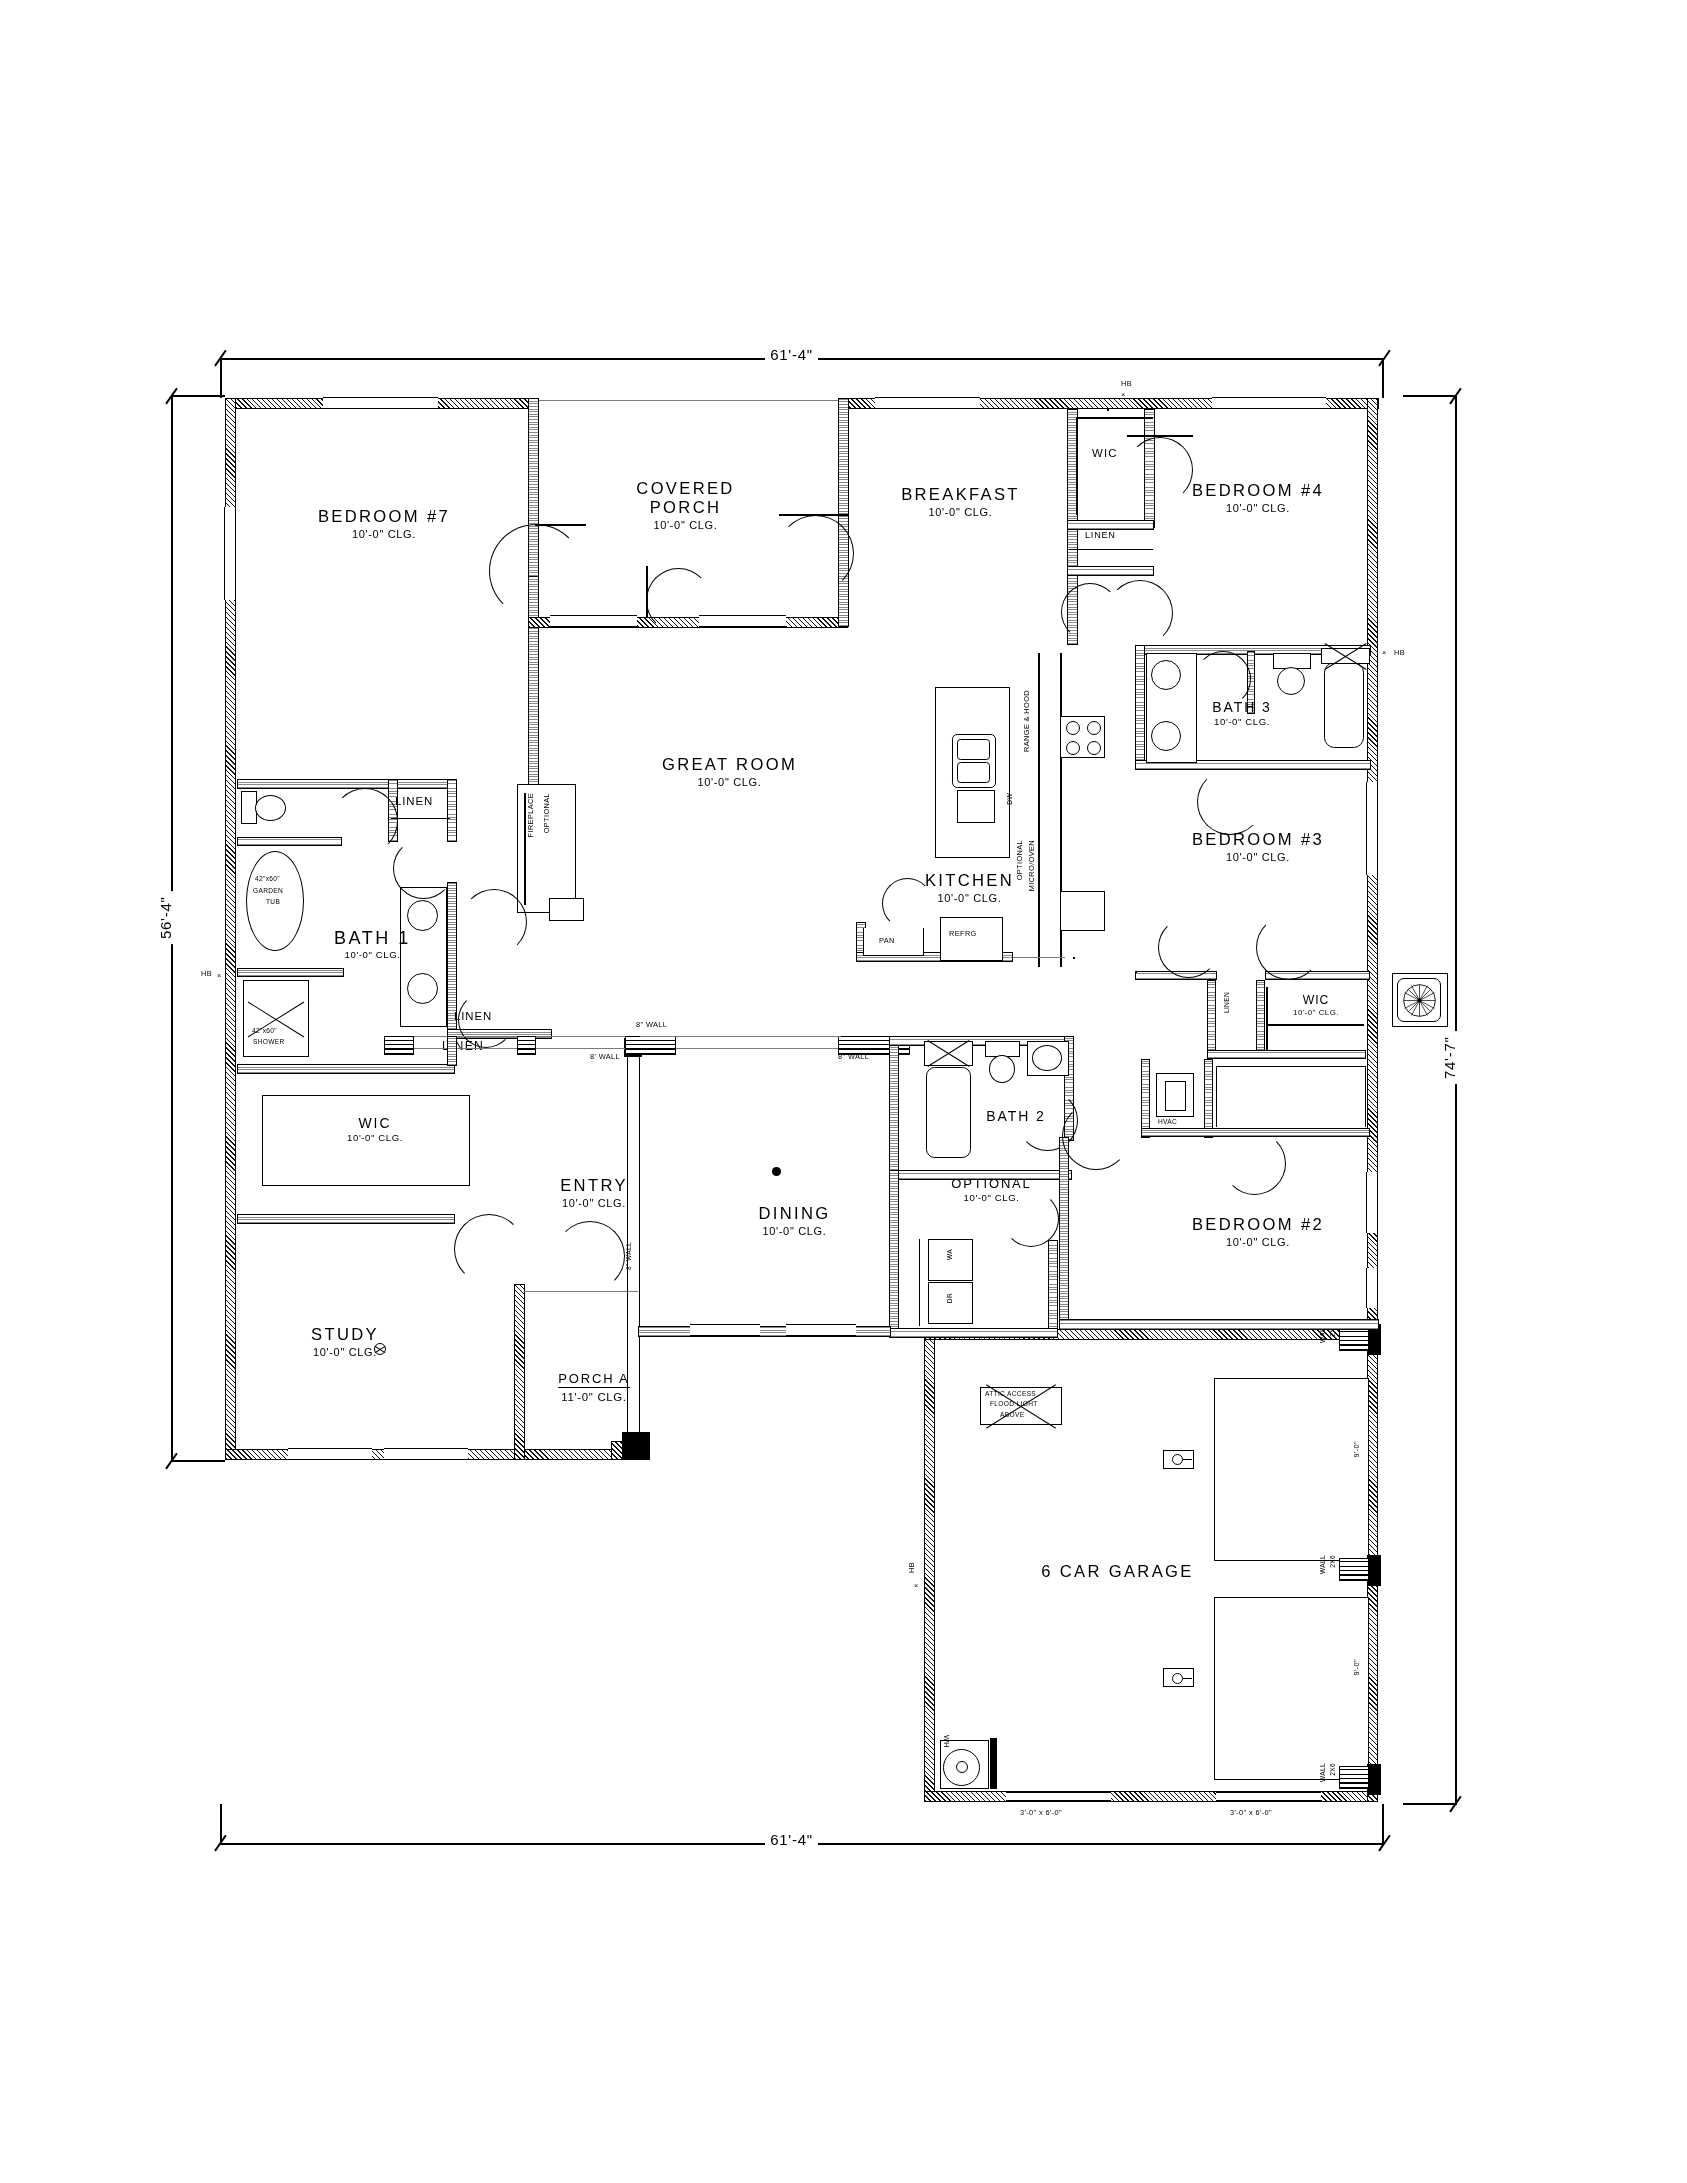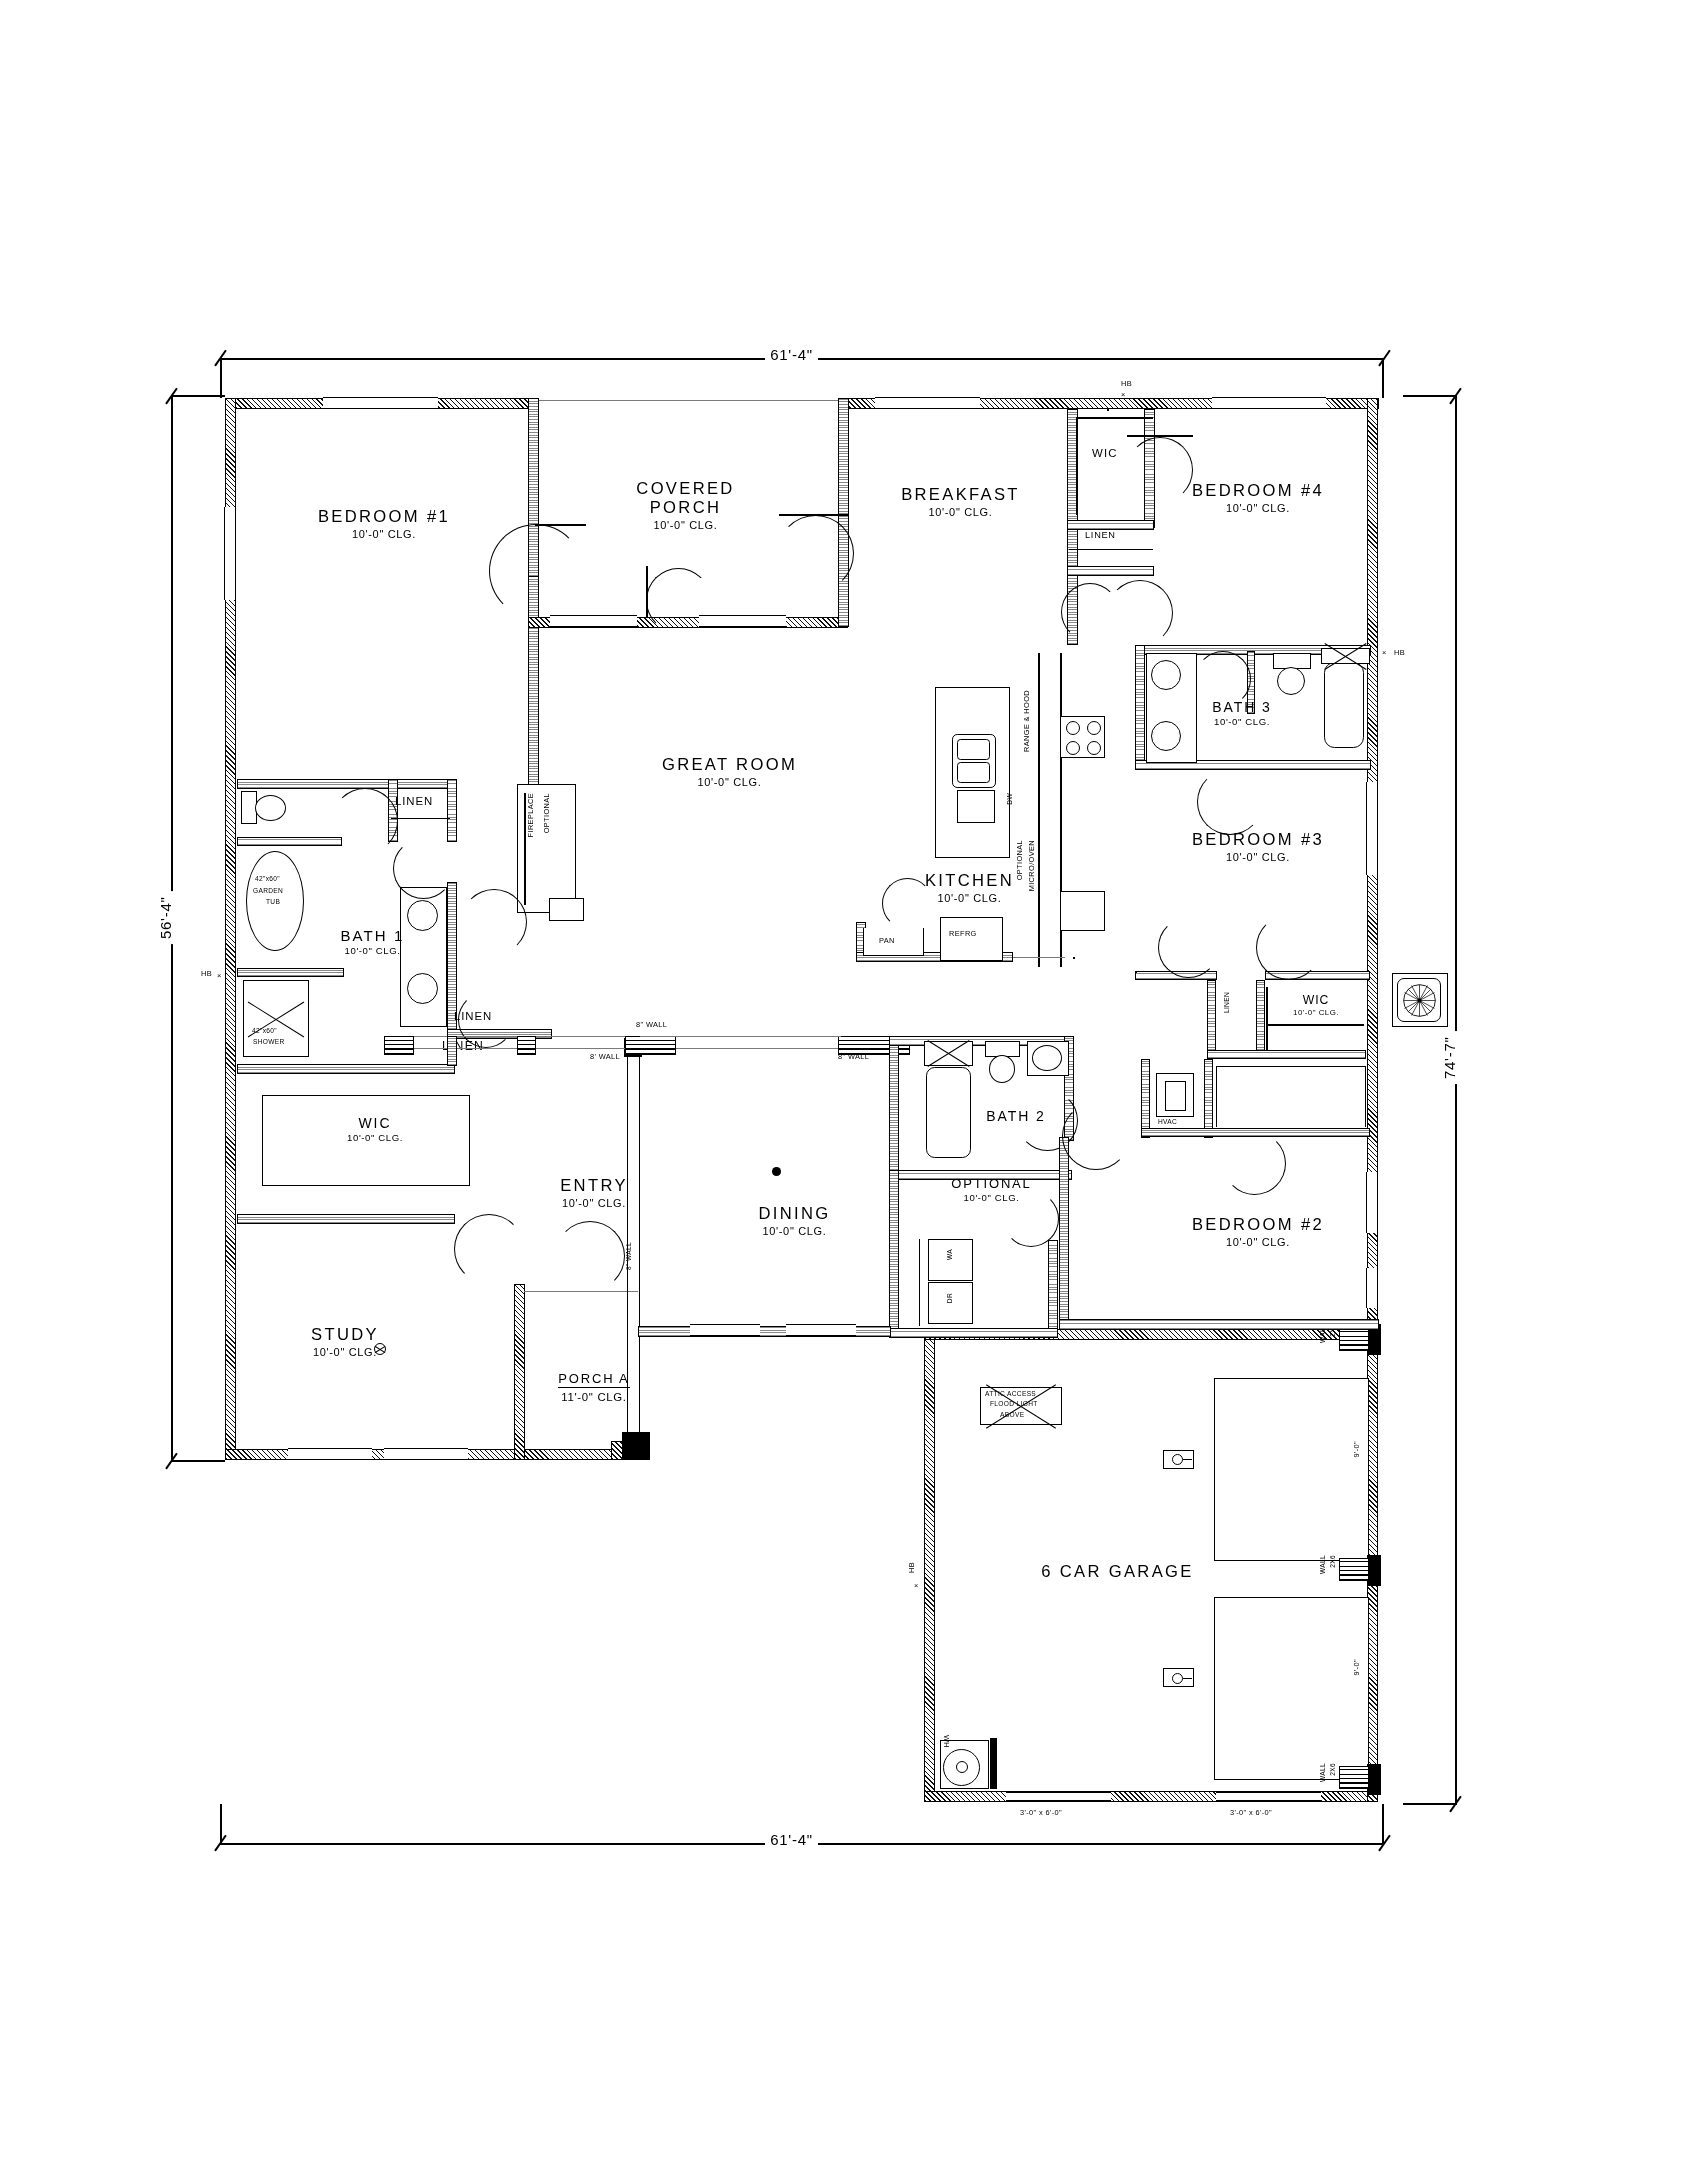--- a/index.html
+++ b/index.html
@@ -258,21 +258,21 @@
     <span class="rname">6 CAR GARAGE</span>
   </div>
 
   <div class="wall-int" style="left:528px; top:398px; width:10.5px; height:231px;"></div>
   <div class="wall-int" style="left:528px; top:576px; width:10.5px; height:223px;"></div>
   <div class="win" style="left:323px; top:397px; width:115px; height:12.2px;"></div>
   <div class="win-v" style="left:224px; top:507px; width:12.2px; height:93px;"></div>
   <div class="door-arc" style="left:489px; top:524px; width:94px; height:94px; border-color:#000 transparent transparent #000; transform:rotate(0deg);"></div>
   <div class="line" style="left:535px; top:524px; width:51px; height:1.7px;"></div>
   <div class="lbl" style="left:288px; top:508px; width:192px;">
-    <span class="rname">BEDROOM #1</span>
+    <span class="rname">BEDROOM #7</span>
     <span class="rclg">10'-0" CLG.</span>
   </div>
 
   <div class="wall-ext" style="left:528px; top:617px; width:320px; height:10.5px;"></div>
   <div class="win" style="left:550px; top:615px; width:87px; height:12.2px;"></div>
   <div class="win" style="left:699px; top:615px; width:87px; height:12.2px;"></div>
   <div class="wall-int" style="left:838px; top:398px; width:10.5px; height:229px;"></div>
   <div class="door-arc" style="left:777px; top:515px; width:77px; height:77px; border-color:#000 #000 transparent transparent;"></div>
   <div class="line" style="left:779px; top:514px; width:70px; height:1.7px;"></div>
   <div class="door-arc" style="left:646px; top:568px; width:65px; height:65px; border-color:#000 transparent transparent #000;"></div>
@@ -410,21 +410,21 @@
   <div class="note" style="left:395px; top:795px; font-size:11.4px; letter-spacing:.08em;">LINEN</div>
   <div class="line" style="left:391px; top:818px; width:59px; height:1.4px;"></div>
   <div class="note" style="left:454px; top:1010px; font-size:11.4px; letter-spacing:.08em;">LINEN</div>
 
   <div class="door-arc" style="left:332px; top:788px; width:66px; height:66px; border-color:#000 #000 transparent transparent;"></div>
   <div class="door-arc" style="left:393px; top:838px; width:61px; height:61px; border-color:transparent transparent #000 #000;"></div>
   <div class="door-arc" style="left:461px; top:889px; width:66px; height:66px; border-color:#000 #000 transparent transparent;"></div>
   <div class="door-arc" style="left:458px; top:992px; width:56px; height:56px; border-color:transparent transparent #000 #000;"></div>
 
   <div class="lbl small" style="left:307px; top:928px; width:131px;">
-    <span class="rname" style="font-size:15px;">BATH 1</span>
+    <span class="rname" style="font-size:18px;">BATH 1</span>
     <span class="rclg">10'-0" CLG.</span>
   </div>
 
   <div class="note xs" style="left:201px; top:969px;">HB</div>
   <div class="note xs" style="left:217px; top:971px;">×</div>
 
   <div class="note" style="left:442px; top:1039px; font-size:12.2px; letter-spacing:.1em;">LINEN</div>
 
   <div class="fx" style="left:262px; top:1095px; width:208px; height:91px; border-width:1.2px;"></div>
   <div class="lbl small" style="left:314px; top:1116px; width:122px;">

